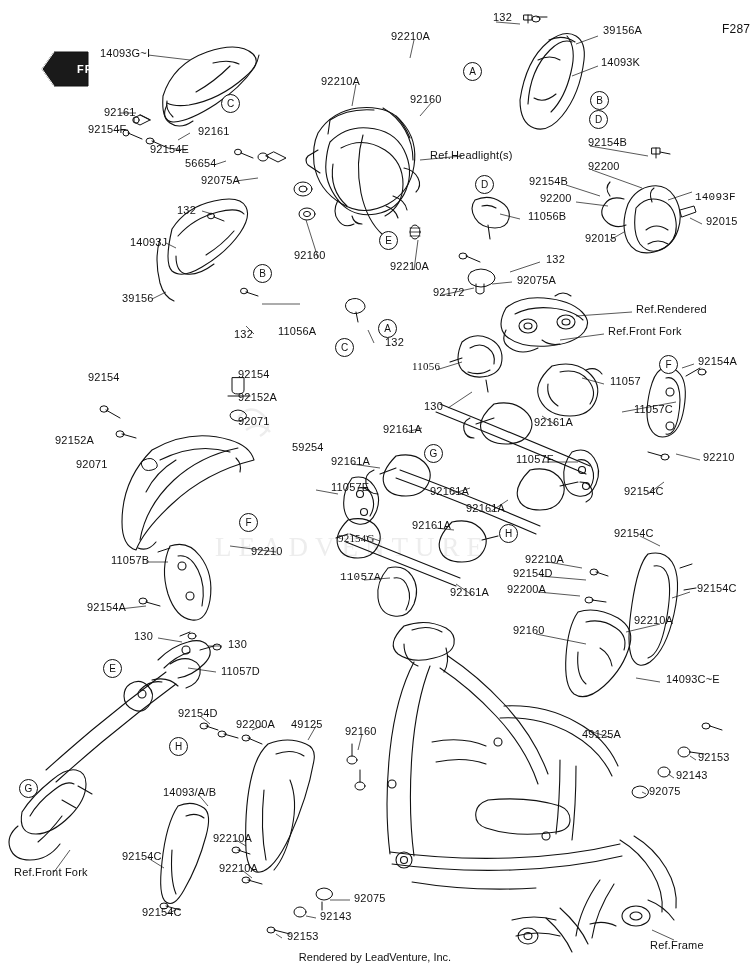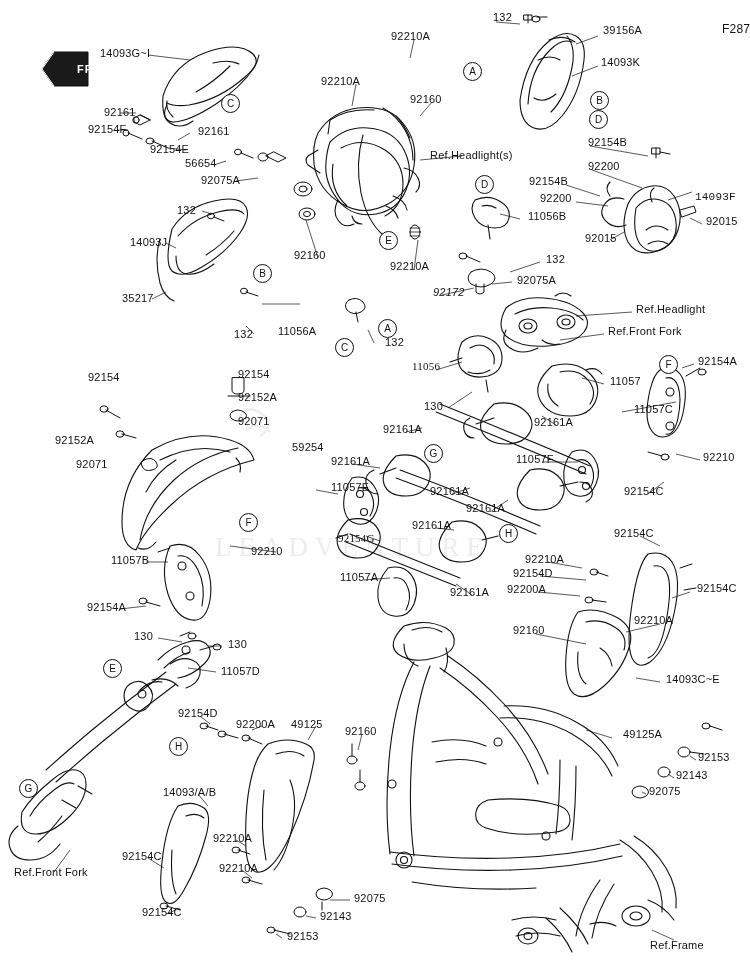--- a/index.html
+++ b/index.html
@@ -484,21 +484,21 @@
     <svg width="50" height="42" viewBox="0 0 50 42">
       <path d="M14 2 L48 2 L48 36 L14 36 L2 19 Z" fill="#1a1a1a" stroke="#111" stroke-width="1"></path>
       <path d="M14 2 L2 19 L14 36" fill="none" stroke="#ffffff" stroke-width="1"></path>
     </svg>
     <div class="fb-text">FRONT</div>
   </div>
 
   <div class="lbl corner" style="left:680px;top:22px;margin-left:42px;">F2871</div>
 
   <div class="lbl" style="left:430px;top:149px;">Ref.Headlight(s)</div>
-  <div class="lbl" style="left:636px;top:303px;">Ref.Headlight</div>
+  <div class="lbl" style="left:636px;top:303px;">Ref.Rendered</div>
   <div class="lbl" style="left:608px;top:325px;">Ref.Front Fork</div>
   <div class="lbl" style="left:14px;top:866px;">Ref.Front Fork</div>
   <div class="lbl" style="left:650px;top:939px;">Ref.Frame</div>
 
   <div class="callout" style="left:463px;top:62px;">A</div>
   <div class="callout" style="left:590px;top:91px;">B</div>
   <div class="callout" style="left:589px;top:110px;">D</div>
   <div class="callout" style="left:221px;top:94px;">C</div>
   <div class="callout" style="left:475px;top:175px;">D</div>
   <div class="callout" style="left:379px;top:231px;">E</div>
@@ -533,22 +533,22 @@
   <div class="lbl" style="left:540px;top:192px;">92200</div>
   <div class="lbl" style="left:177px;top:204px;">132</div>
   <div class="lbl" style="left:528px;top:210px;">11056B</div>
   <div class="lbl" style="left:706px;top:215px;">92015</div>
   <div class="lbl" style="left:130px;top:236px;">14093J</div>
   <div class="lbl" style="left:585px;top:232px;">92015</div>
   <div class="lbl" style="left:294px;top:249px;">92160</div>
   <div class="lbl" style="left:390px;top:260px;">92210A</div>
   <div class="lbl" style="left:546px;top:253px;">132</div>
   <div class="lbl" style="left:517px;top:274px;">92075A</div>
-  <div class="lbl" style="left:433px;top:286px;font-style:italic;">92172</div>
-  <div class="lbl" style="left:122px;top:292px;">35217</div>
+  <div class="lbl" style="left:433px;top:286px;">92172</div>
+  <div class="lbl" style="left:122px;top:292px;">39156</div>
   <div class="lbl" style="left:278px;top:297px;margin-top:28px;">11056A</div>
   <div class="lbl" style="left:234px;top:328px;">132</div>
   <div class="lbl" style="left:385px;top:336px;">132</div>
   <div class="lbl" style="left:238px;top:368px;">92154</div>
   <div class="lbl" style="left:88px;top:371px;">92154</div>
   <div class="lbl" style="left:698px;top:355px;">92154A</div>
   <div class="lbl" style="left:610px;top:375px;">11057</div>
   <div class="lbl" style="left:412px;top:360px;font-family:Liberation Serif, serif;">11056</div>
   <div class="lbl" style="left:238px;top:391px;">92152A</div>
   <div class="lbl" style="left:598px;top:403px;margin-left:36px;">11057C</div>
@@ -566,42 +566,43 @@
   <div class="lbl" style="left:430px;top:485px;">92161A</div>
   <div class="lbl" style="left:624px;top:485px;">92154C</div>
   <div class="lbl" style="left:466px;top:502px;">92161A</div>
   <div class="lbl" style="left:412px;top:519px;">92161A</div>
   <div class="lbl" style="left:338px;top:532px;font-family:Liberation Serif, serif;">92154G</div>
   <div class="lbl" style="left:614px;top:527px;">92154C</div>
   <div class="lbl" style="left:251px;top:545px;">92210</div>
   <div class="lbl" style="left:525px;top:553px;">92210A</div>
   <div class="lbl" style="left:513px;top:567px;">92154D</div>
   <div class="lbl" style="left:111px;top:554px;">11057B</div>
-  <div class="lbl" style="left:340px;top:571px;">11057A</div>
+  <div class="lbl" style="left:340px;top:571px;font-family:Liberation Mono, monospace;">11057A</div>
   <div class="lbl" style="left:697px;top:582px;">92154C</div>
   <div class="lbl" style="left:507px;top:583px;">92200A</div>
   <div class="lbl" style="left:450px;top:586px;">92161A</div>
   <div class="lbl" style="left:87px;top:601px;">92154A</div>
   <div class="lbl" style="left:634px;top:614px;">92210A</div>
   <div class="lbl" style="left:513px;top:624px;">92160</div>
   <div class="lbl" style="left:134px;top:630px;">130</div>
   <div class="lbl" style="left:228px;top:638px;">130</div>
   <div class="lbl" style="left:221px;top:665px;">11057D</div>
   <div class="lbl" style="left:666px;top:673px;">14093C~E</div>
   <div class="lbl" style="left:178px;top:707px;">92154D</div>
   <div class="lbl" style="left:236px;top:718px;">92200A</div>
   <div class="lbl" style="left:291px;top:718px;">49125</div>
   <div class="lbl" style="left:345px;top:725px;">92160</div>
-  <div class="lbl" style="left:623px;top:728px;">49125A</div>
+  <div class="lbl" style="left:582px;top:728px;">49125A</div>
   <div class="lbl" style="left:698px;top:751px;">92153</div>
   <div class="lbl" style="left:676px;top:769px;">92143</div>
   <div class="lbl" style="left:649px;top:785px;">92075</div>
   <div class="lbl" style="left:163px;top:786px;">14093/A/B</div>
   <div class="lbl" style="left:213px;top:832px;">92210A</div>
   <div class="lbl" style="left:122px;top:850px;">92154C</div>
   <div class="lbl" style="left:219px;top:862px;">92210A</div>
   <div class="lbl" style="left:354px;top:892px;">92075</div>
   <div class="lbl" style="left:320px;top:910px;">92143</div>
   <div class="lbl" style="left:142px;top:906px;">92154C</div>
   <div class="lbl" style="left:287px;top:930px;">92153</div>
 
+  <div id="footer">Rendered by LeadVenture, Inc.</div>
 
 </div>
 
 </body></html>

